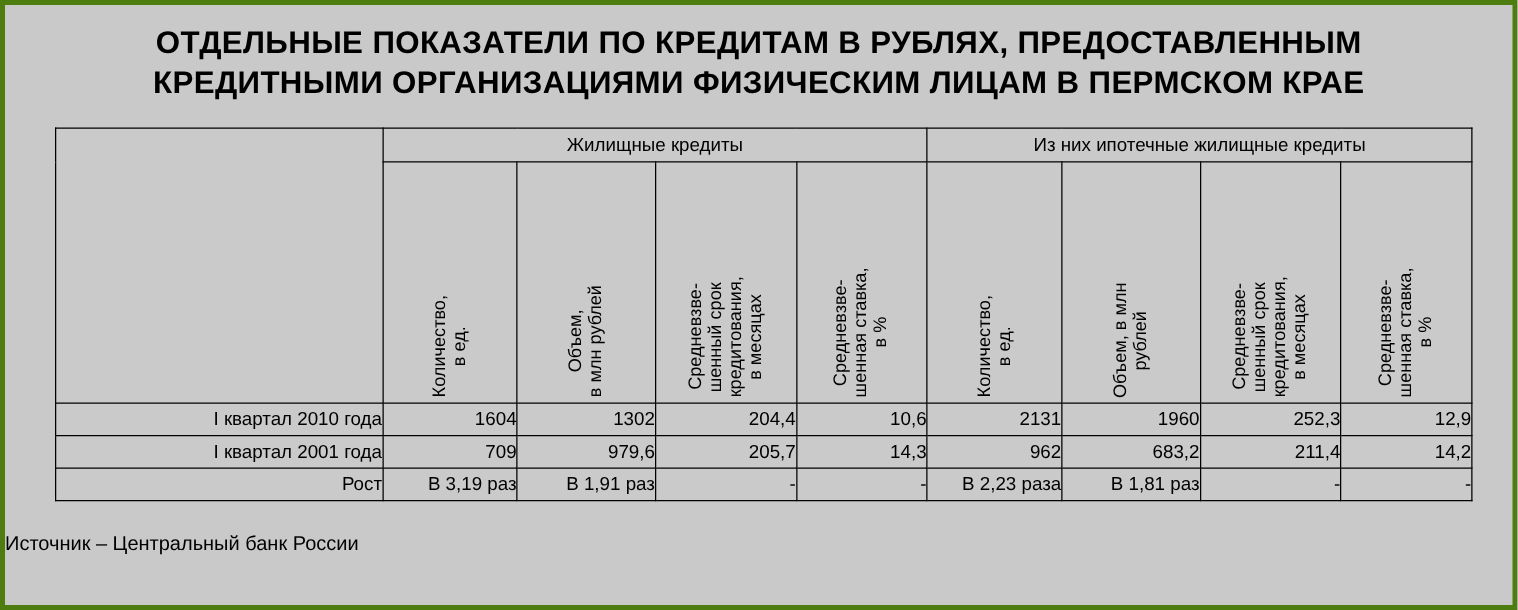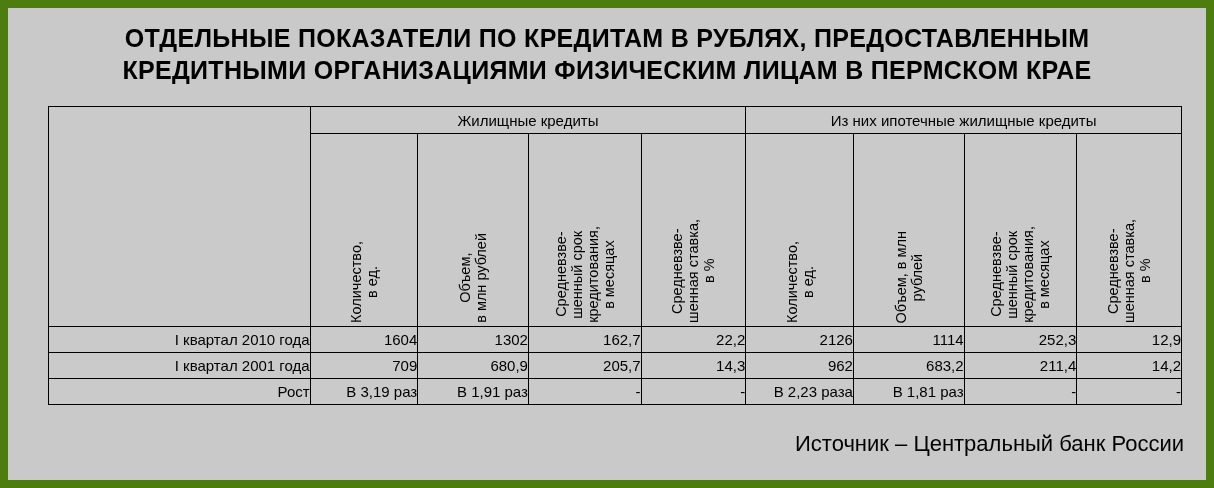--- a/index.html
+++ b/index.html
@@ -13,21 +13,21 @@
     font-family: "Liberation Sans", sans-serif;
     color: #000;
     overflow: hidden;
   }
   .page {
     position: relative;
     width: 1214px;
     height: 488px;
     box-sizing: border-box;
     background: #c9c9c9;
-    border: 8px solid #4d7c0f;
+    border: 4px solid #4d7c0f;
     padding: 0;
   }
   .title {
     text-align: center;
     font-weight: bold;
     font-size: 25px;
     line-height: 32px;
     letter-spacing: 0.3px;
     padding: 14px 60px 8px 60px;
     box-sizing: border-box;
@@ -78,23 +78,22 @@
   }
   .num {
     text-align: right;
     height: 25px;
     font-size: 15.5px;
   }
   .corner {
     background: #cacaca;
   }
   .source {
-    text-align: right;
     padding: 14px 22px 0 0;
-    font-size: 22px;
+    font-size: 16px;
     box-sizing: border-box;
   }
 </style>
 </head>
 <body>
 
 <div class="page">
 
   <div class="title">ОТДЕЛЬНЫЕ ПОКАЗАТЕЛИ ПО КРЕДИТАМ В РУБЛЯХ, ПРЕДОСТАВЛЕННЫМ КРЕДИТНЫМИ ОРГАНИЗАЦИЯМИ ФИЗИЧЕСКИМ ЛИЦАМ В ПЕРМСКОМ КРАЕ</div>
 
@@ -139,31 +138,31 @@
 в месяцах</span></td>
           <td class="vert"><span class="rot">Средневзве-
 шенная ставка,
 в %</span></td>
         </tr>
 
         <tr>
           <td class="rowlabel">I квартал 2010 года</td>
           <td class="num">1604</td>
           <td class="num">1302</td>
-          <td class="num">162,7</td>
-          <td class="num">22,2</td>
-          <td class="num">2126</td>
-          <td class="num">1114</td>
+          <td class="num">204,4</td>
+          <td class="num">10,6</td>
+          <td class="num">2131</td>
+          <td class="num">1960</td>
           <td class="num">252,3</td>
           <td class="num">12,9</td>
         </tr>
         <tr>
           <td class="rowlabel">I квартал 2001 года</td>
           <td class="num">709</td>
-          <td class="num">680,9</td>
+          <td class="num">979,6</td>
           <td class="num">205,7</td>
           <td class="num">14,3</td>
           <td class="num">962</td>
           <td class="num">683,2</td>
           <td class="num">211,4</td>
           <td class="num">14,2</td>
         </tr>
         <tr>
           <td class="rowlabel">Рост</td>
           <td class="num">В 3,19 раз</td>

